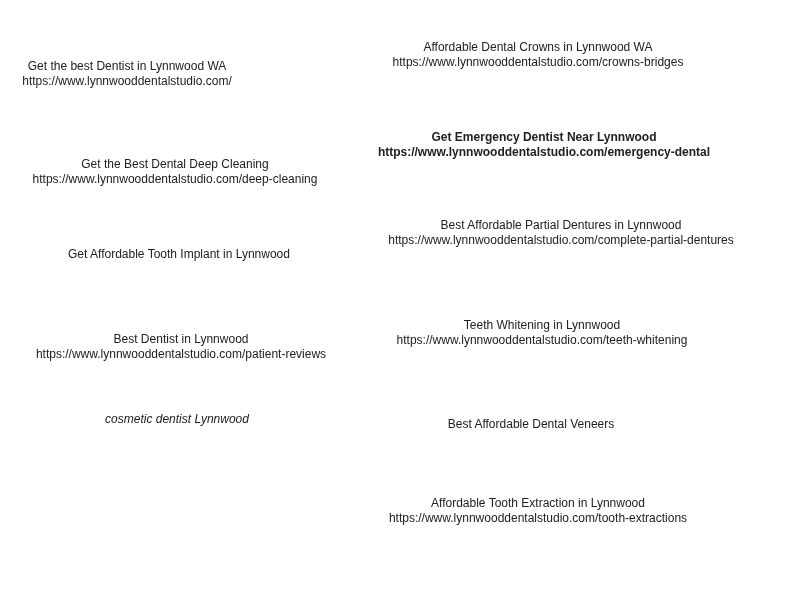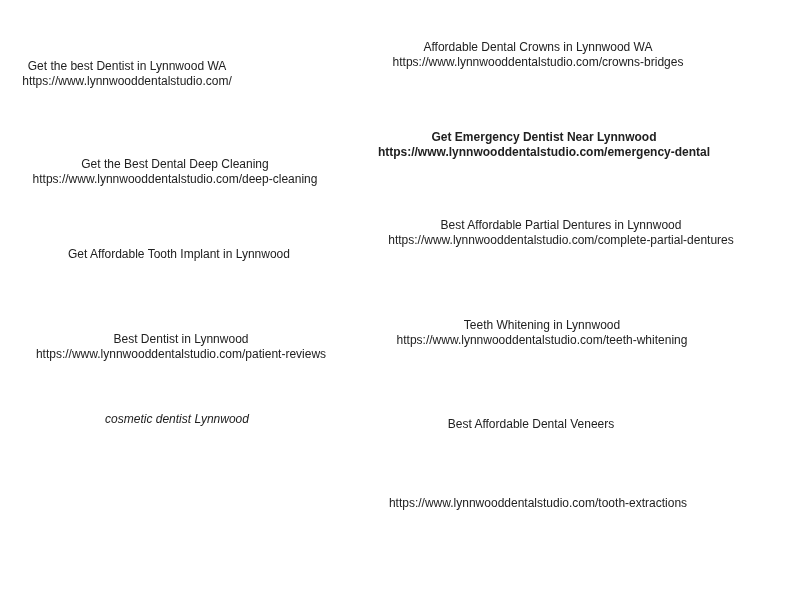--- a/index.html
+++ b/index.html
@@ -76,16 +76,17 @@
   <div class="entry" style="left:542px; top:318px;">
     <div class="entry-title">Teeth Whitening in Lynnwood</div>
     <div class="entry-url">https://www.lynnwooddentalstudio.com/teeth-whitening</div>
   </div>
 
   <div class="entry" style="left:531px; top:392px;margin-top:25px;">
     <div class="entry-title">Best Affordable Dental Veneers</div>
   </div>
 
   <div class="entry" style="left:538px; top:496px;">
+    <div class="entry-title">Affordable Tooth Extraction in Lynnwood</div>
     <div class="entry-url">https://www.lynnwooddentalstudio.com/tooth-extractions</div>
   </div>
 
 </main>
 
 </body></html>

